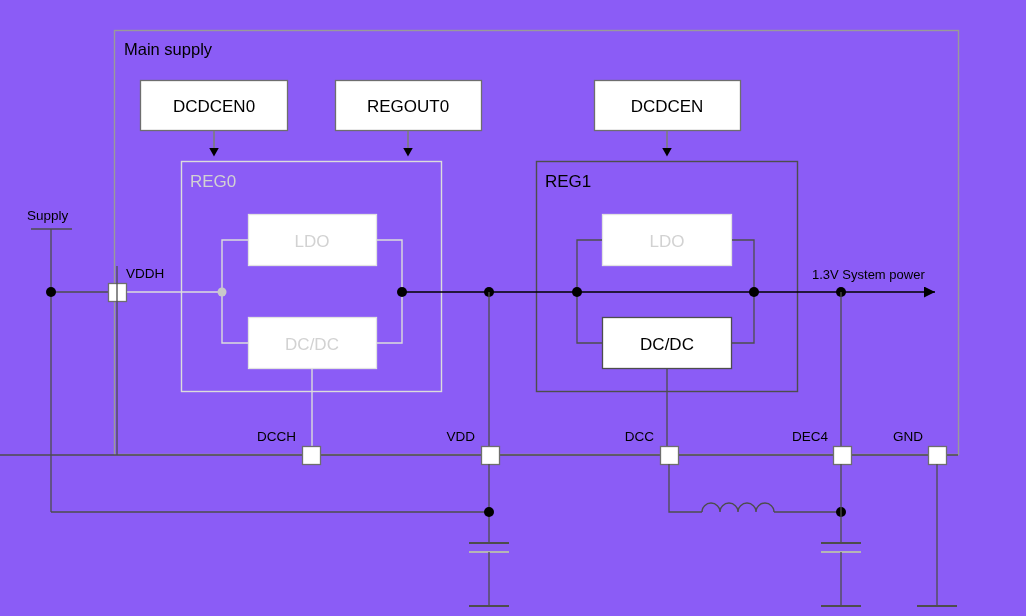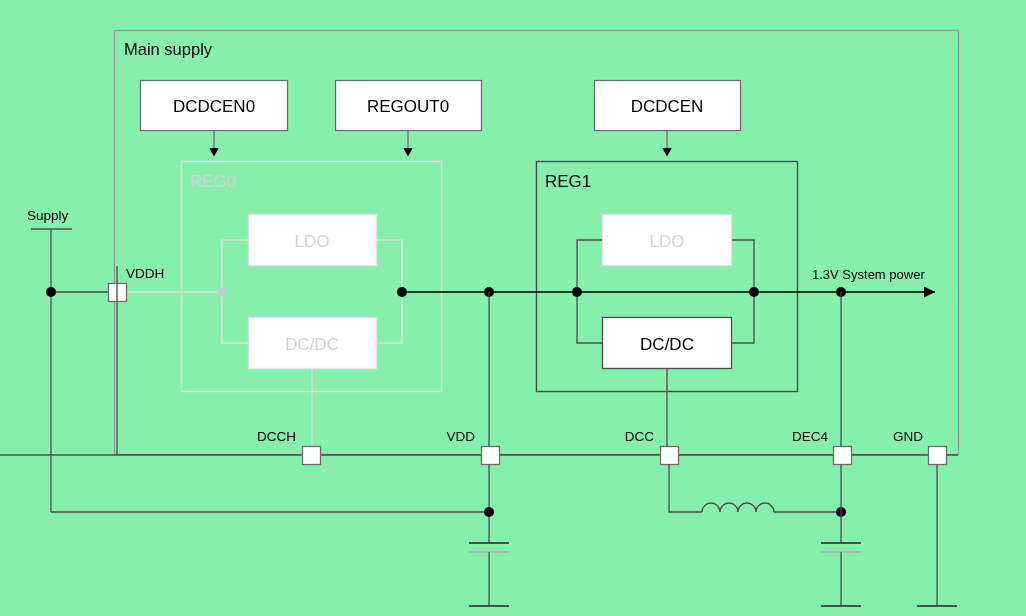--- a/index.html
+++ b/index.html
@@ -1,17 +1,17 @@
 <!DOCTYPE html>
 <html><head>
 <meta charset="utf-8">
 <style>
   html,body{margin:0;padding:0;background:#ffffff;}
   body{font-family:"Liberation Sans", sans-serif;}
-  #stage{position:relative;width:1026px;height:616px;background:#86efac;overflow:hidden;}
+  #stage{position:relative;width:1026px;height:616px;background:#8b5cf6;overflow:hidden;}
   svg{position:absolute;left:0;top:0;width:1026px;height:616px;}
   text{font-family:"Liberation Sans", sans-serif;}
 </style>
 </head>
 <body>
 
 <div id="stage">
   <svg viewBox="0 0 1026 616" xmlns="http://www.w3.org/2000/svg">
     <defs>
       <marker id="arrowBlack" markerWidth="10" markerHeight="10" refX="4.5" refY="5" orient="auto" markerUnits="userSpaceOnUse">

